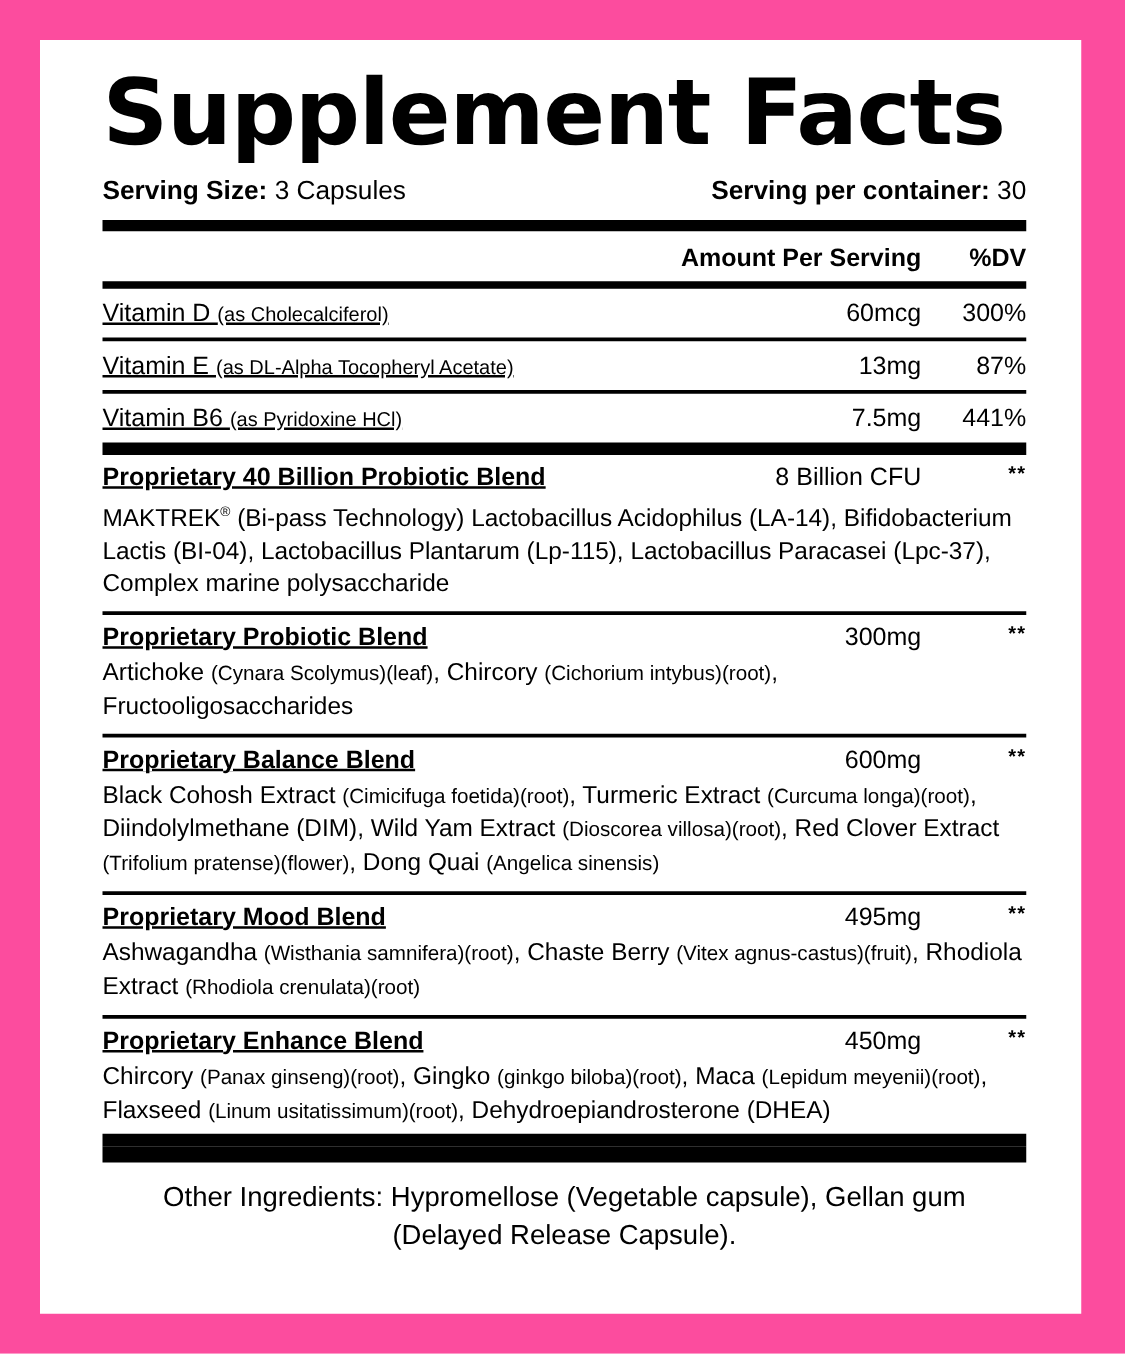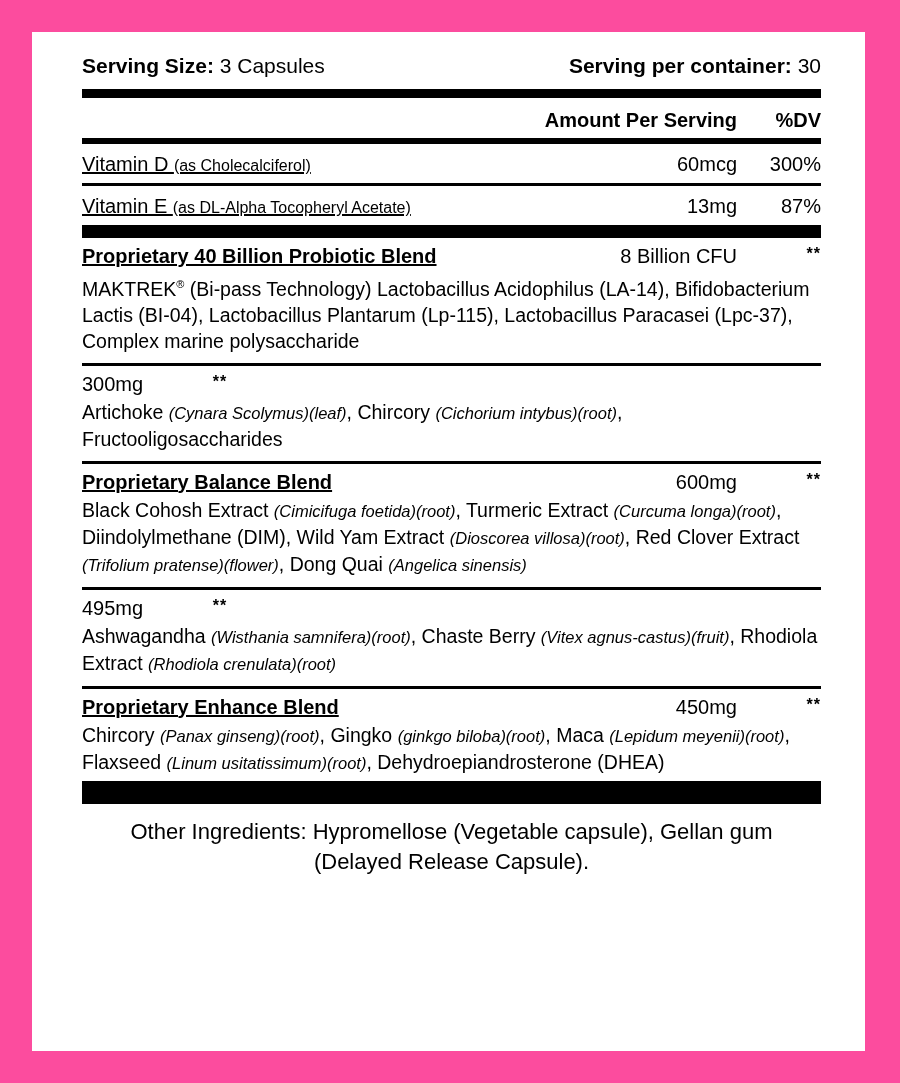--- a/index.html
+++ b/index.html
@@ -64,39 +64,40 @@
   .blend { border-bottom: 3px solid #000; padding: 7px 0 9px 0; }
   .blend.last { border-bottom: none; padding-bottom: 5px; }
   .blend-head { font-size: 20px; }
   .blend-head .name { font-weight: bold; }
   .dv-star { font-weight: bold; font-size: 16px; position: relative; top: -4px; letter-spacing: 1px; }
   .desc {
     margin: 3px 0 0 0;
     font-size: 19.5px;
     line-height: 26px;
   }
-  .desc .it { font-style: italic; font-size: 16.5px; }
+  .desc .it { font-size: 16.5px; }
   .desc .sup { vertical-align: super; font-size: 11px; }
 
   .footnote { font-size: 20px; padding: 7px 0 9px 0; }
 
   .other {
     font-size: 22px;
     line-height: 30px;
     padding: 13px 6px 0 6px;
     margin: 0;
     text-align: center;
   }
 </style>
 </head>
 <body>
 
 <div class="frame">
   <div class="panel">
 
+    <h1 class="title">Supplement Facts</h1>
 
     <div class="serving-row">
       <div>
         <span class="b">Serving Size:</span>
         <span>3 Capsules</span>
       </div>
       <div>
         <span class="b">Serving per container:</span>
         <span>30</span>
       </div>
@@ -117,51 +118,58 @@
       <div class="cell amt">60mcg</div>
       <div class="cell dv">300%</div>
     </div>
 
     <div class="row vit-row">
       <div class="cell name"><span>Vitamin E </span><span class="sm">(as DL-Alpha Tocopheryl Acetate)</span></div>
       <div class="cell amt">13mg</div>
       <div class="cell dv">87%</div>
     </div>
 
+    <div class="row vit-row no-border">
+      <div class="cell name"><span>Vitamin B6 </span><span class="sm">(as Pyridoxine HCl)</span></div>
+      <div class="cell amt">7.5mg</div>
+      <div class="cell dv">441%</div>
+    </div>
 
     <div class="bar bar10"></div>
 
     <section class="blend">
       <div class="row blend-head">
         <div class="cell name">Proprietary 40 Billion Probiotic Blend</div>
         <div class="cell amt">8 Billion CFU</div>
         <div class="cell dv dv-star">**</div>
       </div>
       <p class="desc"><span>MAKTREK</span><span class="sup">®</span><span> (Bi-pass Technology) Lactobacillus Acidophilus (LA-14), Bifidobacterium Lactis (BI-04), Lactobacillus Plantarum (Lp-115), Lactobacillus Paracasei (Lpc-37), Complex marine polysaccharide</span></p>
     </section>
 
     <section class="blend">
       <div class="row blend-head">
+        <div class="cell name">Proprietary Probiotic Blend</div>
         <div class="cell amt">300mg</div>
         <div class="cell dv dv-star">**</div>
       </div>
       <p class="desc"><span>Artichoke </span><span class="it">(Cynara Scolymus)(leaf)</span><span>, Chircory </span><span class="it">(Cichorium intybus)(root)</span><span>, Fructooligosaccharides</span></p>
     </section>
 
     <section class="blend">
       <div class="row blend-head">
         <div class="cell name">Proprietary Balance Blend</div>
         <div class="cell amt">600mg</div>
         <div class="cell dv dv-star">**</div>
       </div>
       <p class="desc"><span>Black Cohosh Extract </span><span class="it">(Cimicifuga foetida)(root)</span><span>, Turmeric Extract </span><span class="it">(Curcuma longa)(root)</span><span>, Diindolylmethane (DIM), Wild Yam Extract </span><span class="it">(Dioscorea villosa)(root)</span><span>, Red Clover Extract </span><span class="it">(Trifolium pratense)(flower)</span><span>, Dong Quai </span><span class="it">(Angelica sinensis)</span></p>
     </section>
 
     <section class="blend">
       <div class="row blend-head">
+        <div class="cell name">Proprietary Mood Blend</div>
         <div class="cell amt">495mg</div>
         <div class="cell dv dv-star">**</div>
       </div>
       <p class="desc"><span>Ashwagandha </span><span class="it">(Wisthania samnifera)(root)</span><span>, Chaste Berry </span><span class="it">(Vitex agnus-castus)(fruit)</span><span>, Rhodiola Extract </span><span class="it">(Rhodiola crenulata)(root)</span></p>
     </section>
 
     <section class="blend last">
       <div class="row blend-head">
         <div class="cell name">Proprietary Enhance Blend</div>
         <div class="cell amt">450mg</div>

